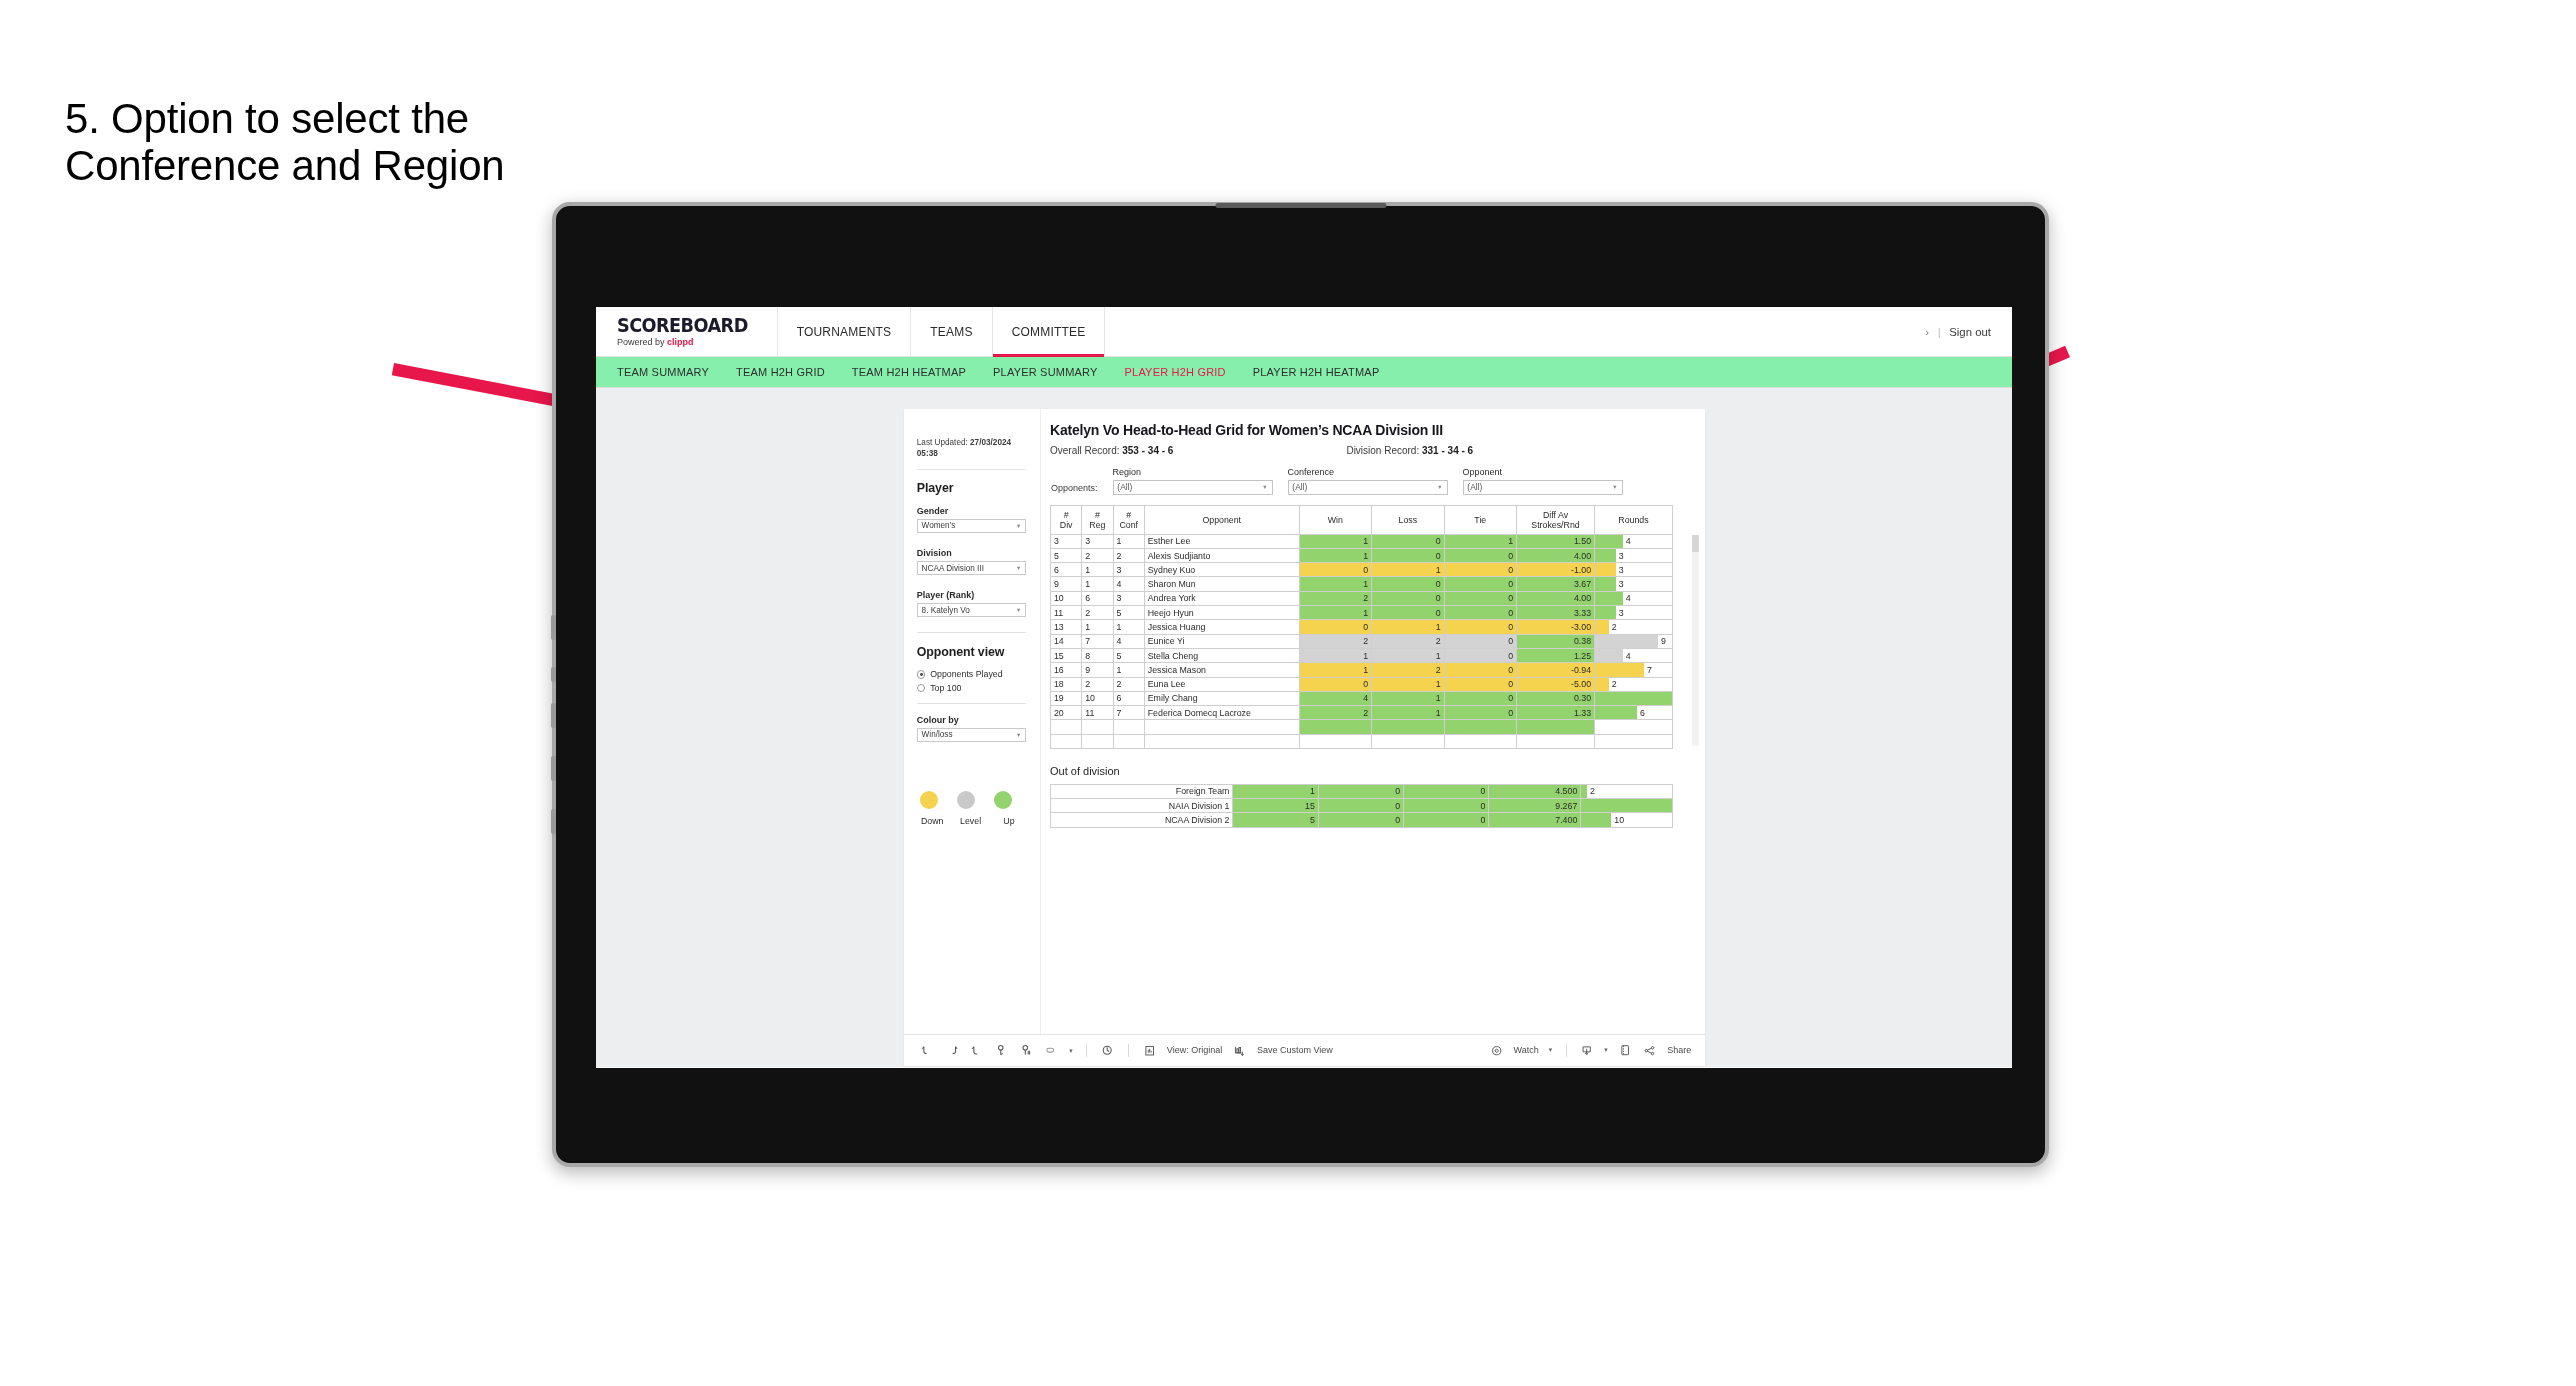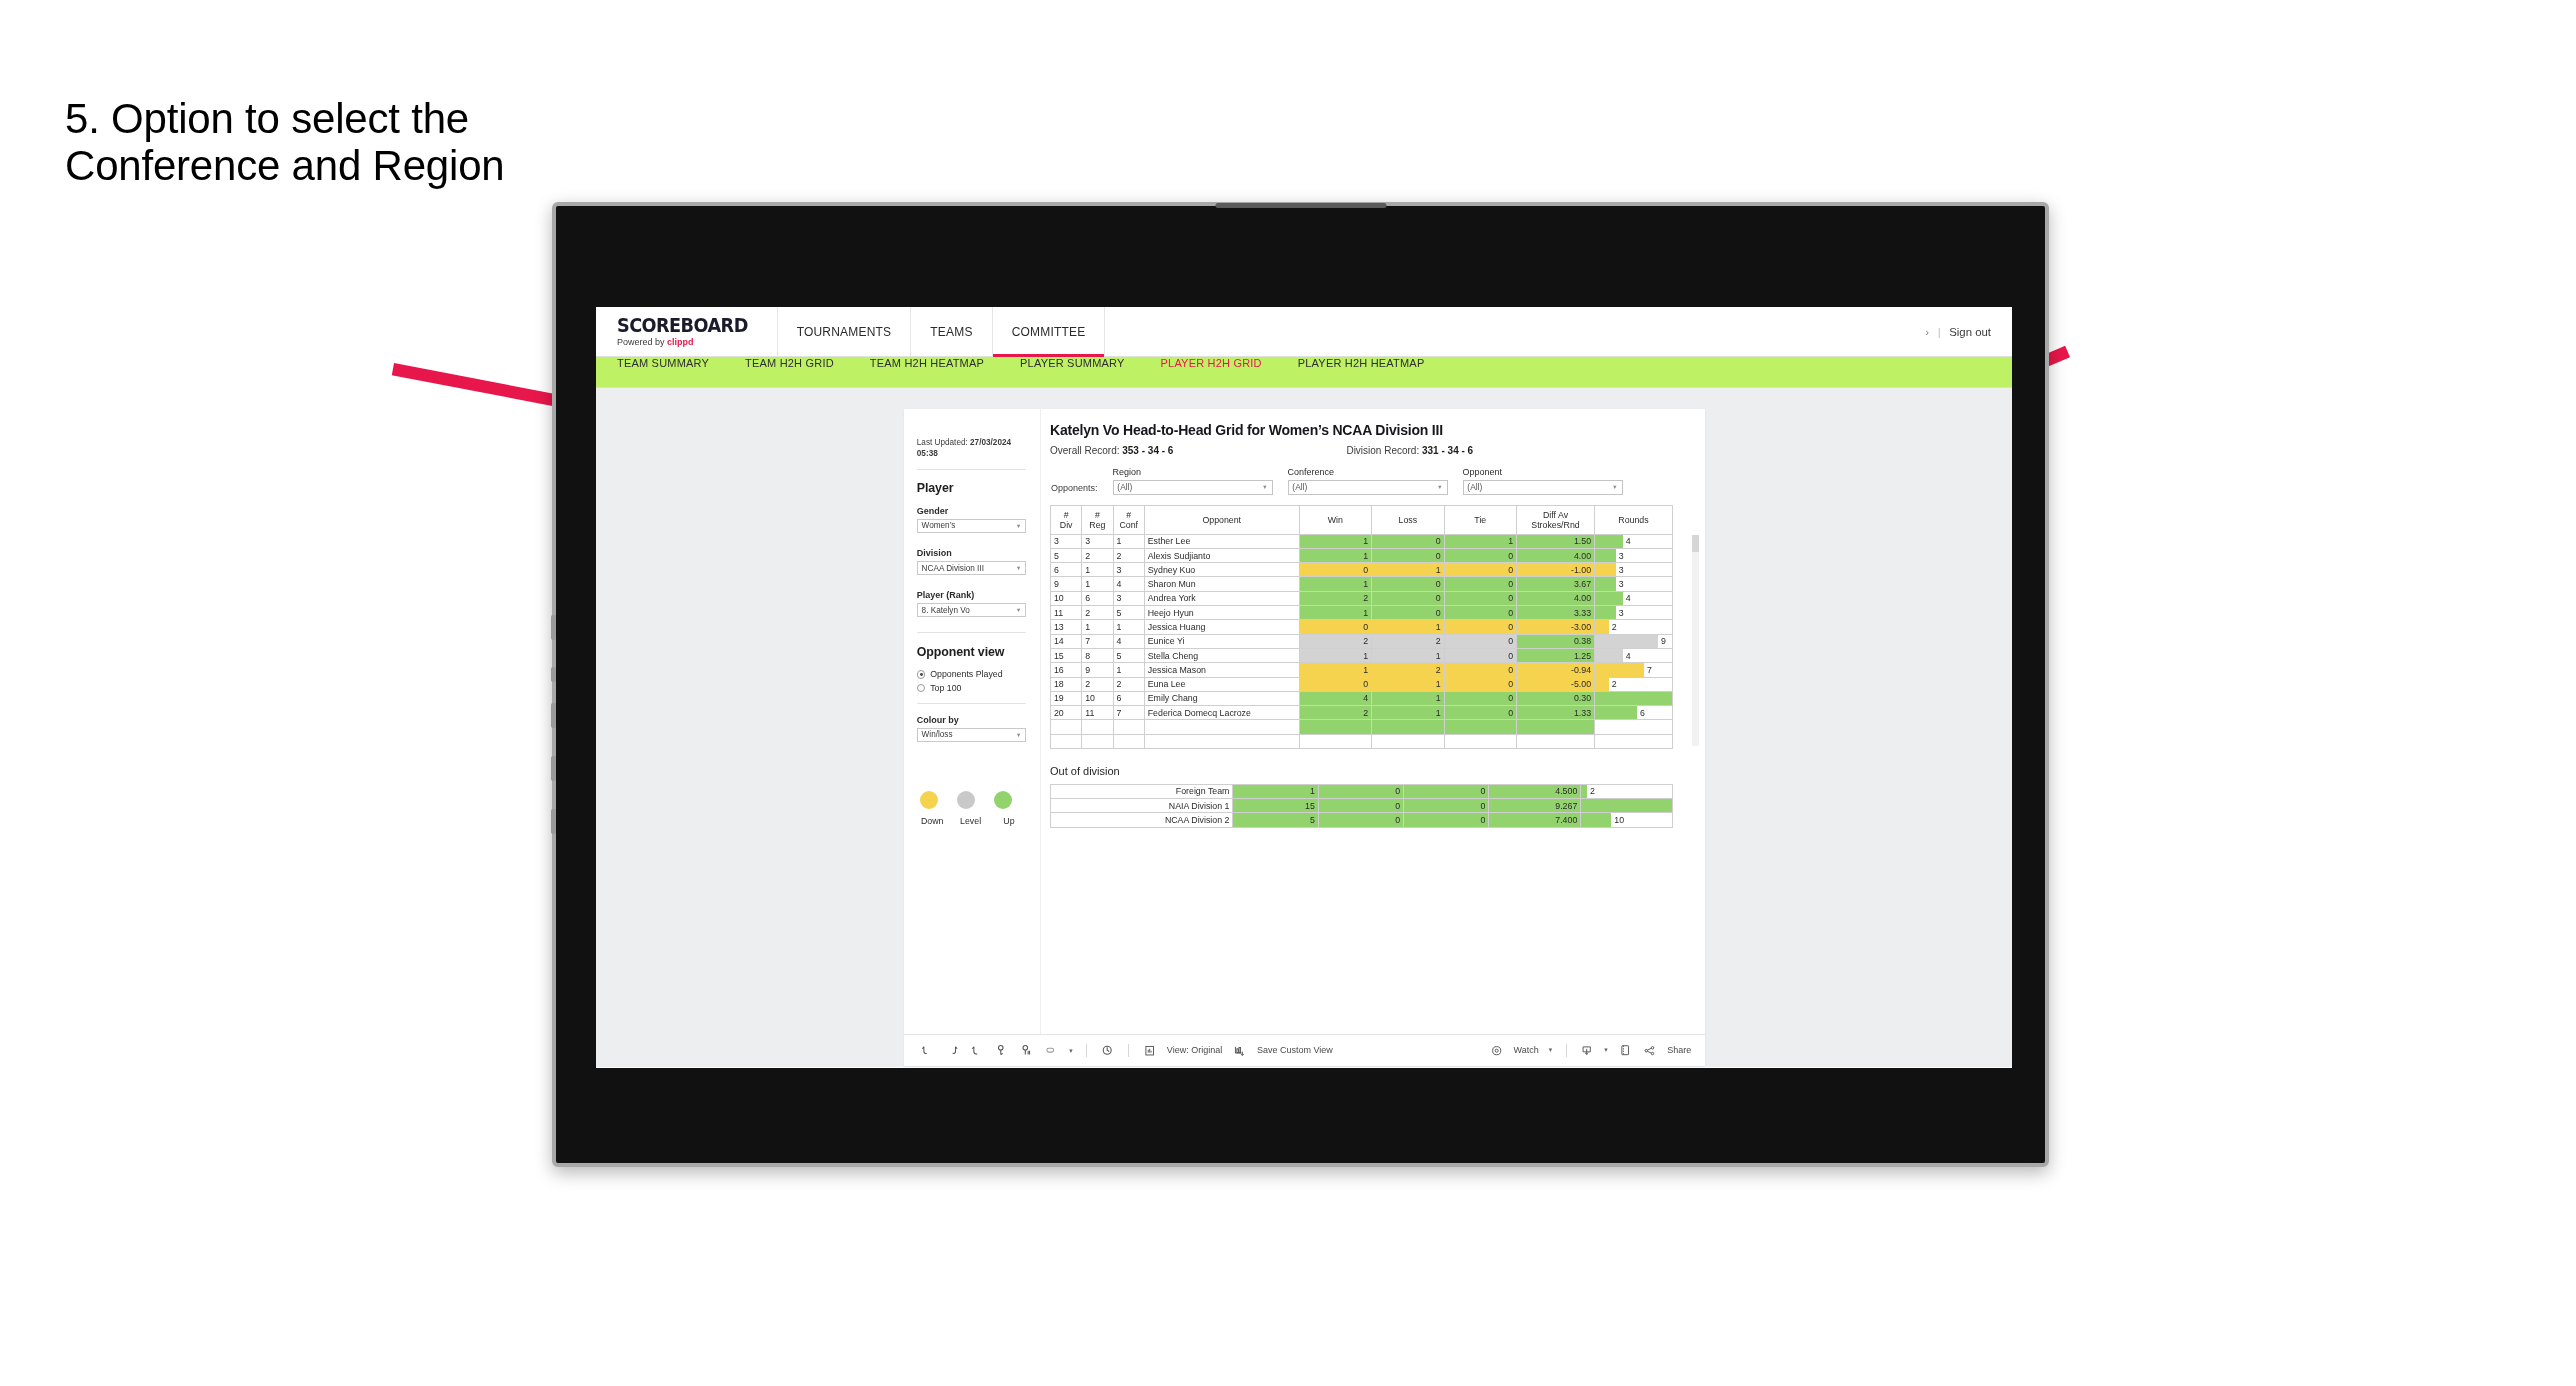--- a/index.html
+++ b/index.html
@@ -24,21 +24,21 @@
   #annot-right { left: 2067px; top: 40px;  width: 504px; }
 
   .arrow { position: absolute; pointer-events: none; }
 
   
   #tablet {
     position: absolute;
     left: 552px; top: 202px;
     width: 1497px; height: 965px;
     background: #111111;
-    border-radius: 6px;
+    border-radius: 18px;
     border: 4.8px solid #a8a8a8;
     box-shadow: 0 5.7px 17px rgba(0,0,0,0.28);
   }
   #tablet::before { 
     content: "";
     position: absolute; left: 50%; transform: translateX(-50%);
     top: -2.9px; width: 171px; height: 4.8px;
     background: #5a5a5a; border-radius: 2.9px;
   }
   .side-btn {
@@ -100,26 +100,26 @@
     margin-left: auto; display: flex; align-items: center;
     padding-right: 21px; gap: 8.6px;
     font-size: 11.4px; color: #3a3a3a;
   }
   .header-right .sep { color: #c0c0c0; }
   .header-right .signout { cursor: pointer; }
   .chev-rt { font-size: 11.4px; color: #808080; }
 
   
   #subnav {
-    display: flex; align-items: flex-start;
+    display: flex; align-items: center;
     height: 31px;
-    background: #bef264;
+    background: #86efac;
     border-bottom: 1px solid #dcdcdc;
     padding-left: 21px;
-    gap: 36px;
+    gap: 27px;
   }
   .subnav-item {
     font-size: 11px; color: #2e2e2e; letter-spacing: 0.2px; cursor: pointer;
   }
   .subnav-item.active { color: #e8174b; }
 
   
   #workspace {
     background: #eceef0;
     height: 679px;

